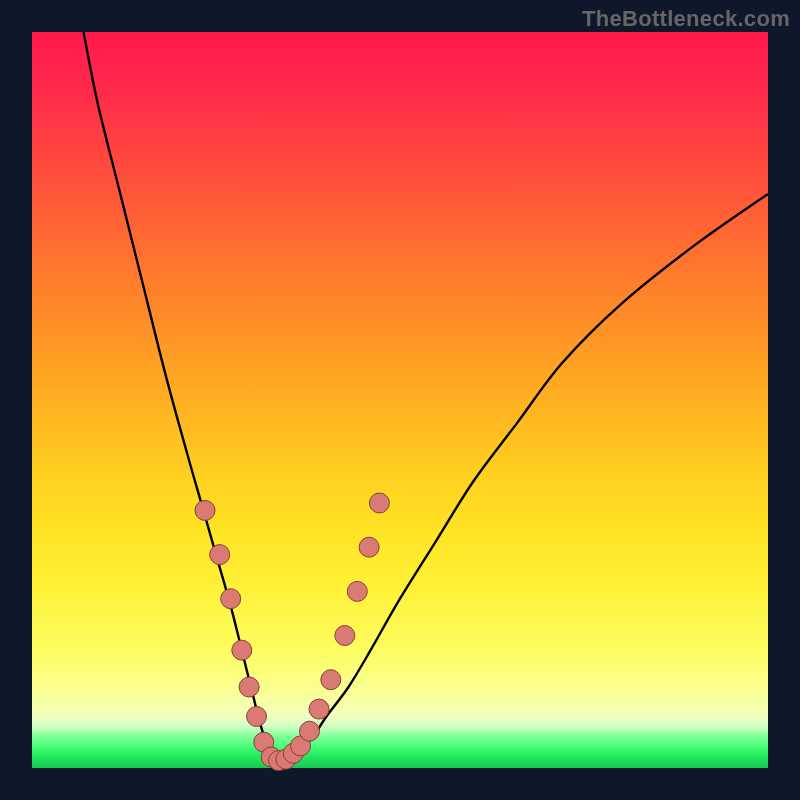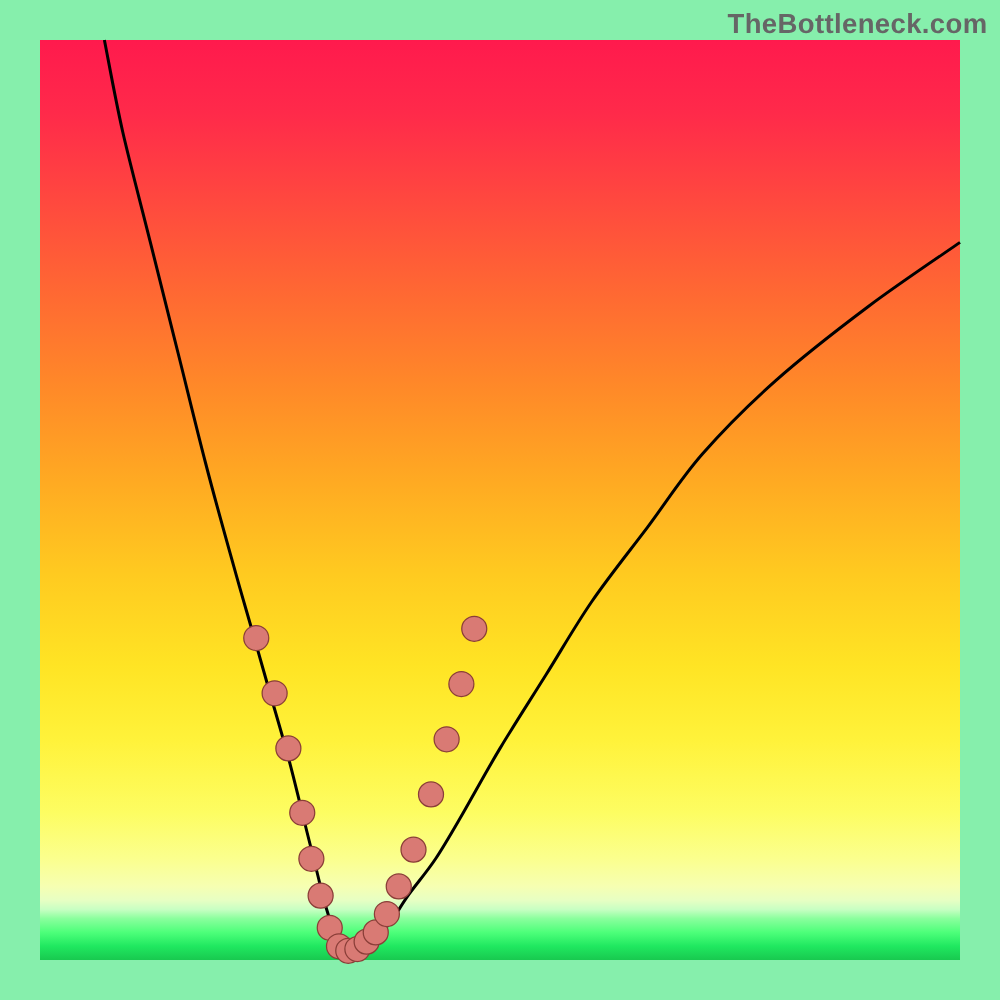--- a/index.html
+++ b/index.html
@@ -8,21 +8,21 @@
     width: 800px;
     height: 800px;
     background: #000;
     overflow: hidden;
     font-family: Arial, Helvetica, sans-serif;
   }
   .stage {
     position: relative;
     width: 800px;
     height: 800px;
-    background: #86efac;
+    background: #0f172a;
   }
   .watermark {
     position: absolute;
     top: 6px;
     right: 10px;
     color: #666;
     font-size: 22px;
     font-weight: 600;
     letter-spacing: 0.3px;
     z-index: 10;

